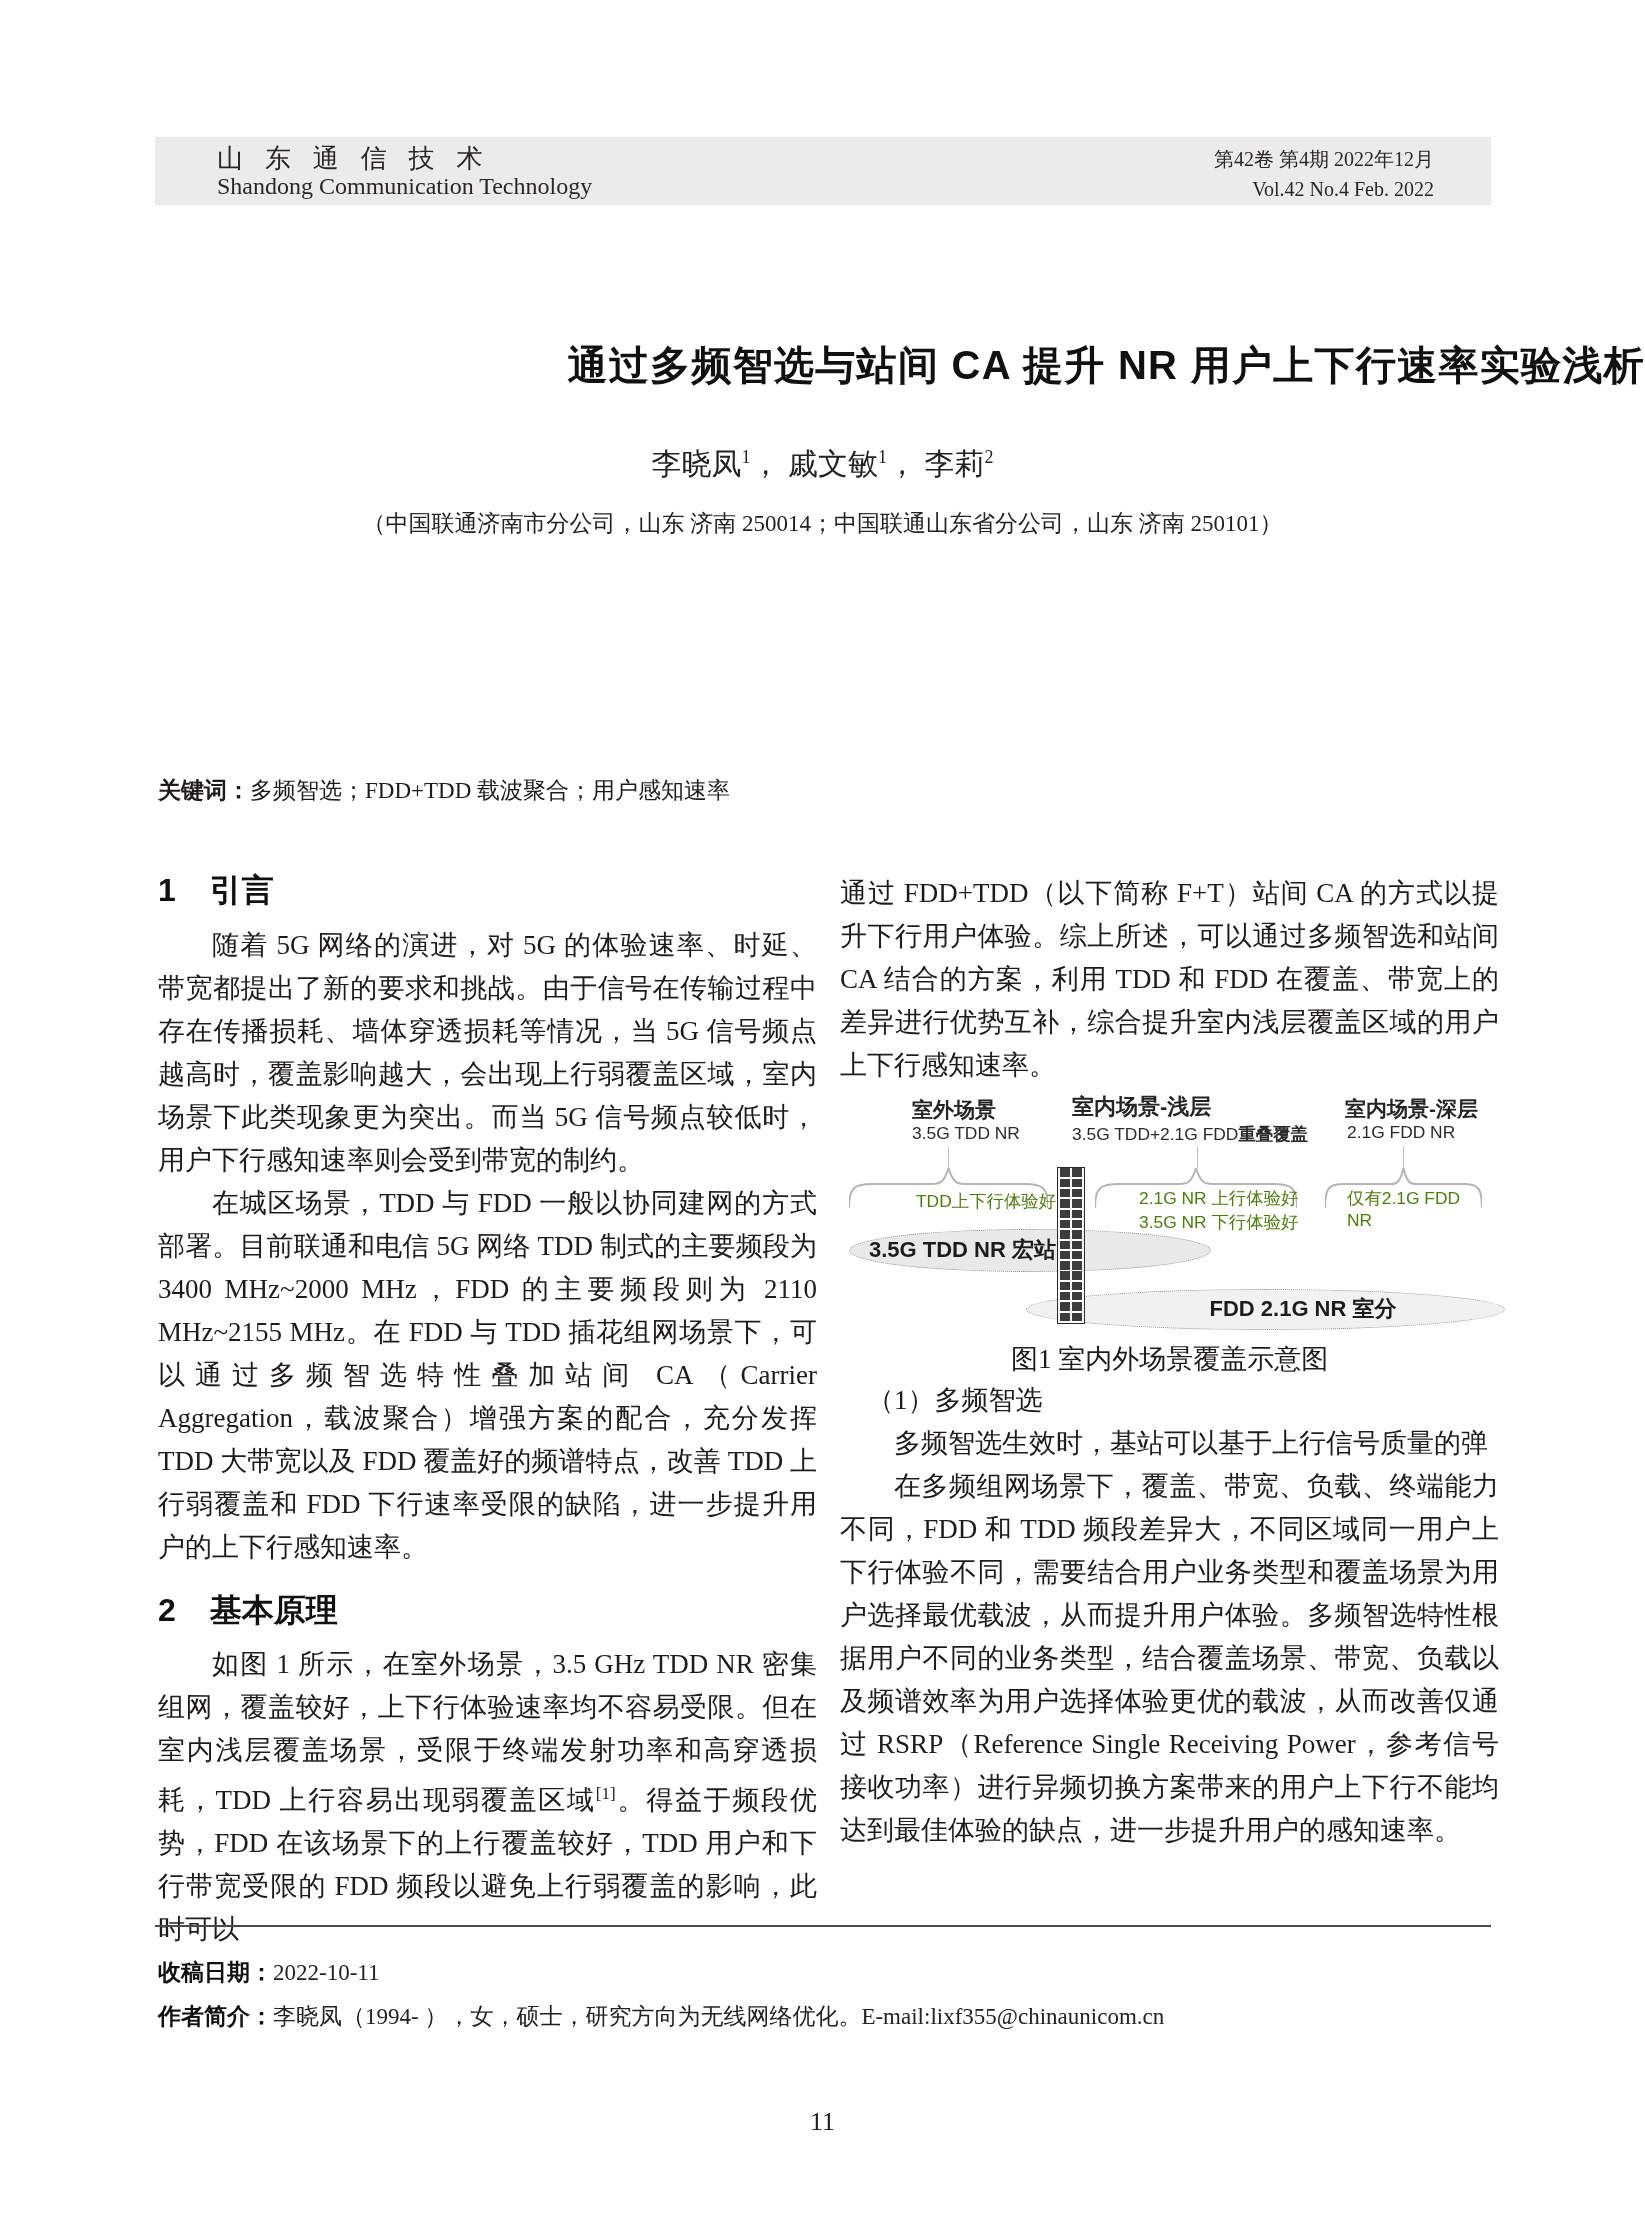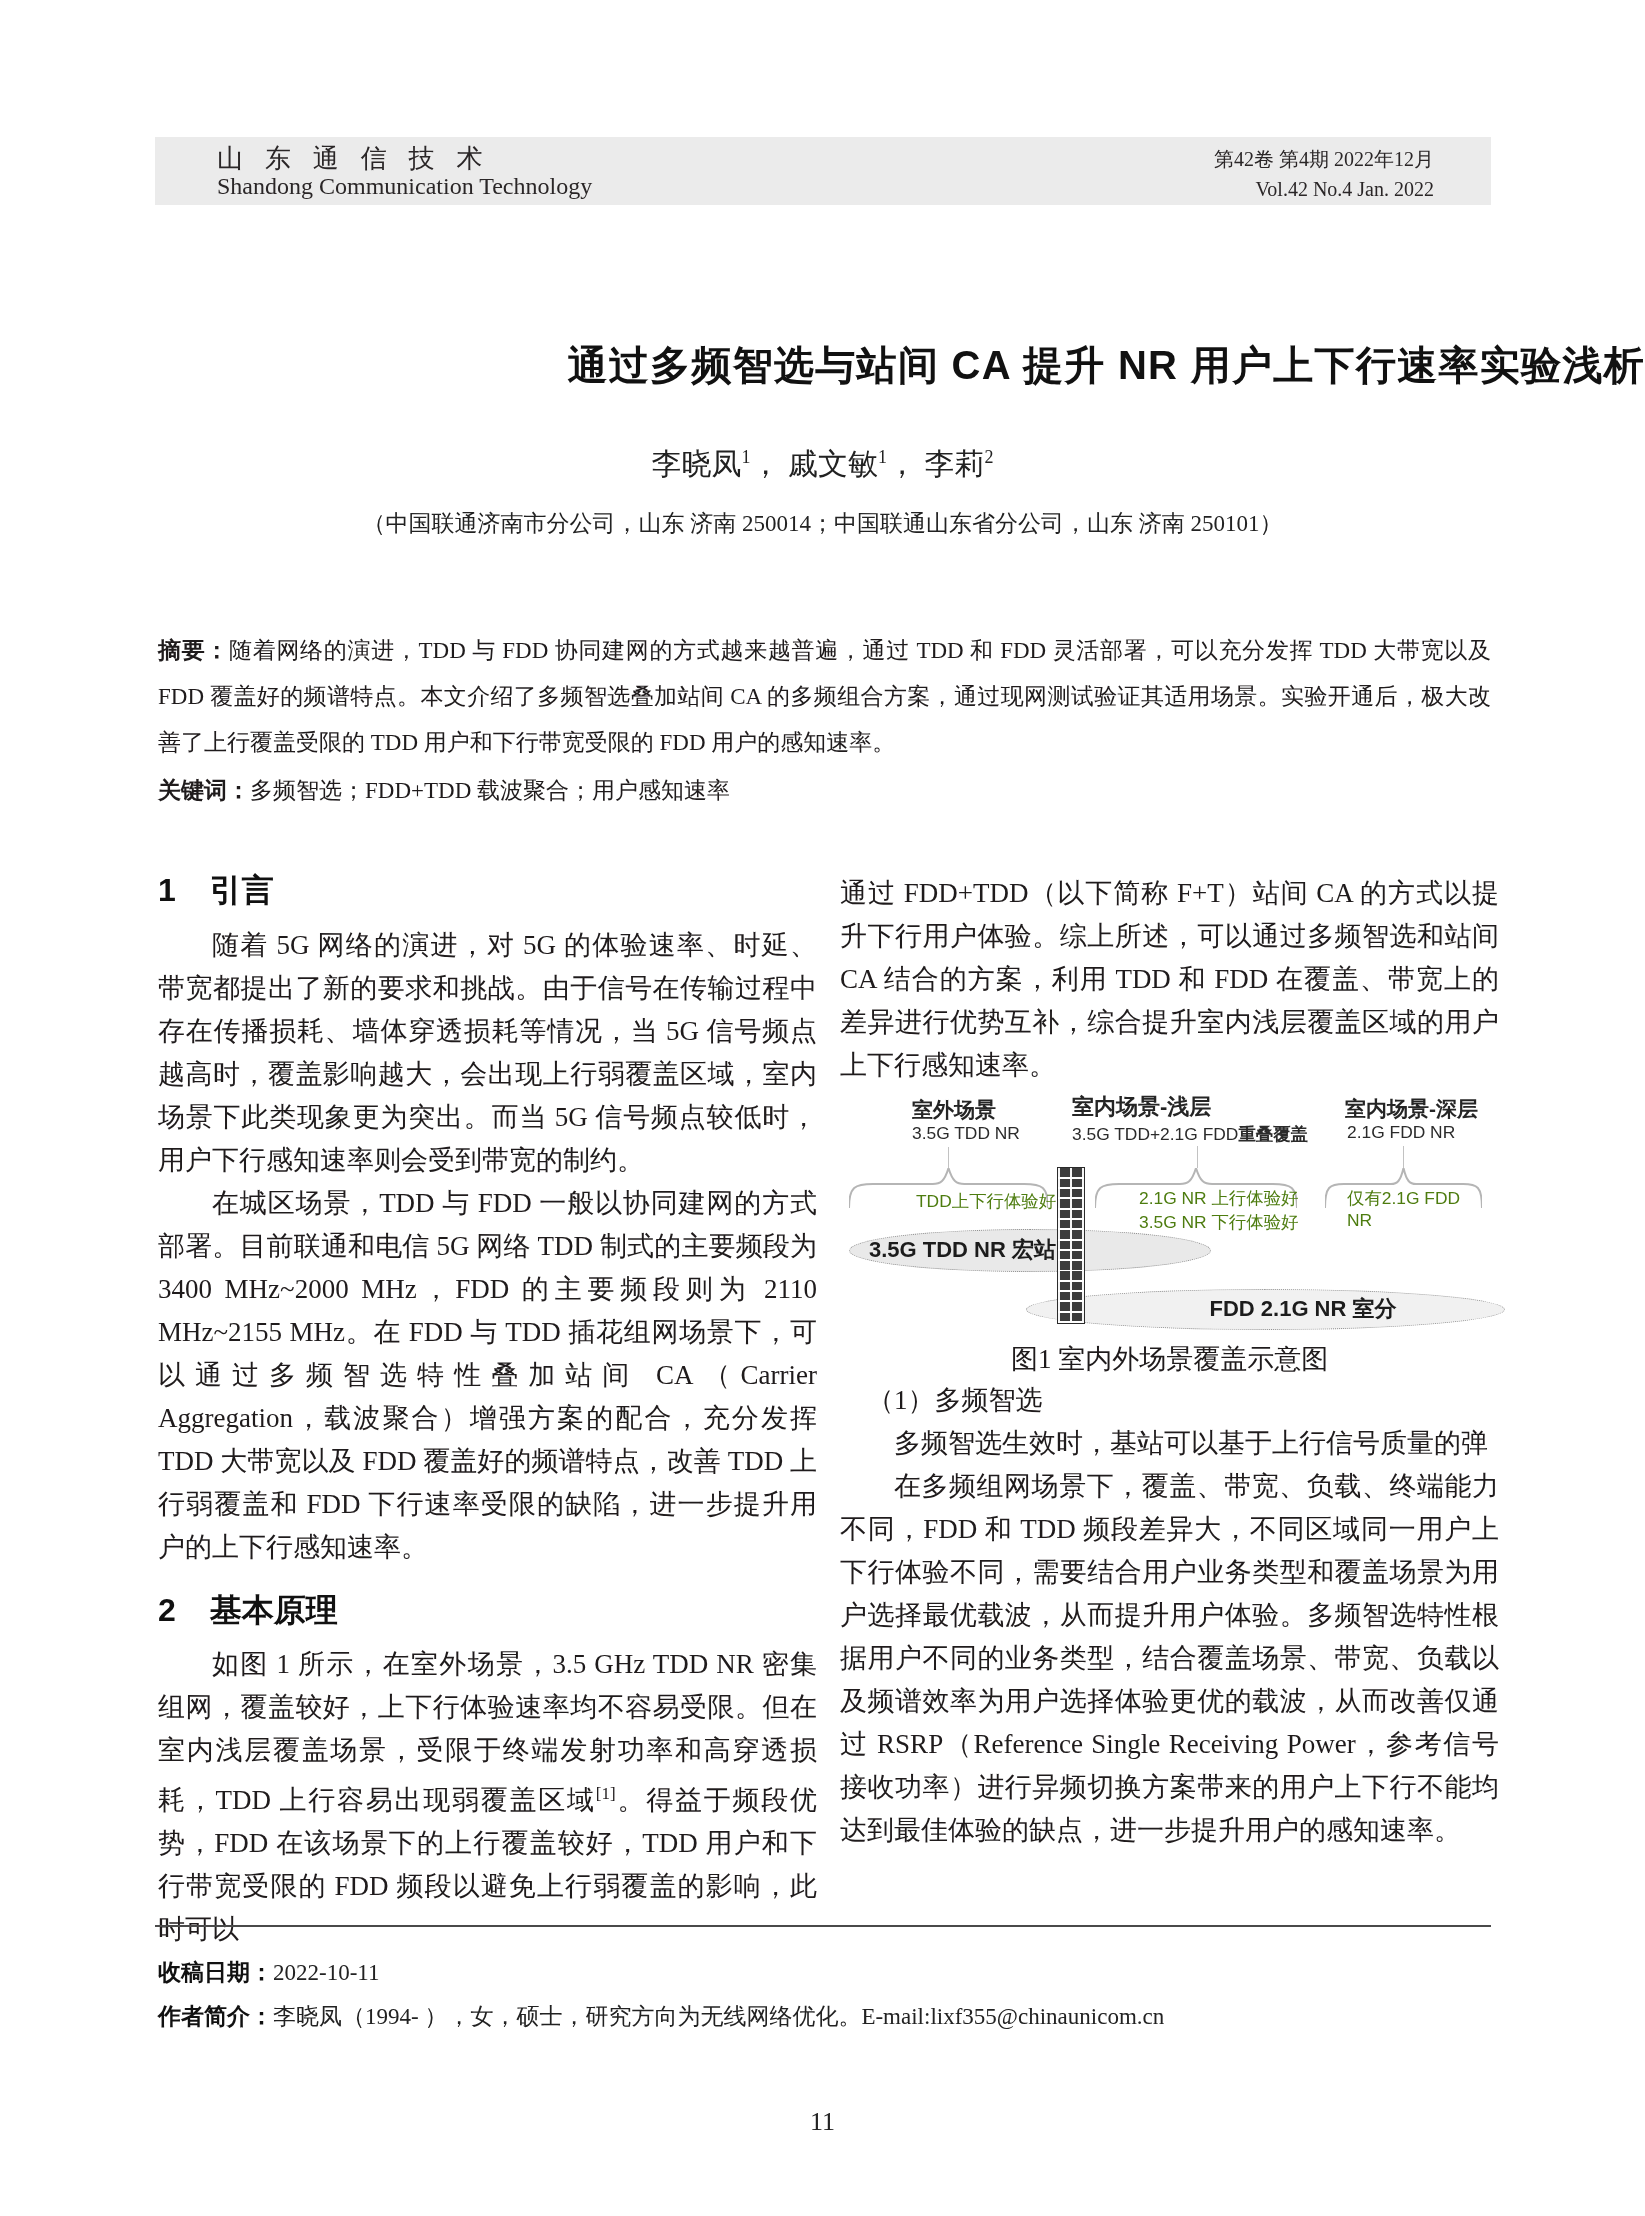--- a/index.html
+++ b/index.html
@@ -70,32 +70,31 @@
 </head>
 <body>
 
 <div class="page">
 
   <div class="abs band"></div>
   <div class="abs jname-cn">山 东 通 信 技 术</div>
   <div class="abs jname-en">Shandong Communication Technology</div>
   <div class="abs jissue">
     <div>第42卷 第4期 2022年12月</div>
-    <div>Vol.42 No.4 Jan. 2022</div>
+    <div>Vol.42 No.4 Feb. 2022</div>
   </div>
 
   <div class="abs title">通过多频智选与站间 CA 提升 NR 用户上下行速率实验浅析</div>
   <div class="abs authors">
     <span>李晓凤</span><sup>1</sup><span>，</span>
     <span>戚文敏</span><sup>1</sup><span>，</span>
     <span>李莉</span><sup>2</sup>
   </div>
   <div class="abs affil">（中国联通济南市分公司，山东 济南 250014；中国联通山东省分公司，山东 济南 250101）</div>
 
-  <div class="abs abstract-block"><span class="lbl">摘要：</span><span>随着网络的演进，TDD 与 FDD 协同建网的方式越来越普遍，通过 TDD 和 FDD 灵活部署，可以充分发挥 TDD 大带宽以及 FDD 覆盖好的频谱特点。本文介绍了多频智选叠加站间 CA 的多频组合方案，通过现网测试验证其适用场景。实验开通后，极大改善了上行覆盖受限的 TDD 用户和下行带宽受限的 FDD 用户的感知速率。</span></div>
   <div class="abs kw-block"><span class="lbl">关键词：</span><span>多频智选；FDD+TDD 载波聚合；用户感知速率</span></div>
 
   <div class="abs col col-left">
     <h2 class="sec"><span class="secno">1</span><span>引言</span></h2>
     <p>随着 5G 网络的演进，对 5G 的体验速率、时延、带宽都提出了新的要求和挑战。由于信号在传输过程中存在传播损耗、墙体穿透损耗等情况，当 5G 信号频点越高时，覆盖影响越大，会出现上行弱覆盖区域，室内场景下此类现象更为突出。而当 5G 信号频点较低时，用户下行感知速率则会受到带宽的制约。</p>
     <p>在城区场景，TDD 与 FDD 一般以协同建网的方式部署。目前联通和电信 5G 网络 TDD 制式的主要频段为 3400 MHz~2000 MHz，FDD 的主要频段则为 2110 MHz~2155 MHz。在 FDD 与 TDD 插花组网场景下，可以通过多频智选特性叠加站间 CA（Carrier Aggregation，载波聚合）增强方案的配合，充分发挥 TDD 大带宽以及 FDD 覆盖好的频谱特点，改善 TDD 上行弱覆盖和 FDD 下行速率受限的缺陷，进一步提升用户的上下行感知速率。</p>
     <h2 class="sec second"><span class="secno">2</span><span>基本原理</span></h2>
     <p><span>如图 1 所示，在室外场景，3.5 GHz TDD NR 密集组网，覆盖较好，上下行体验速率均不容易受限。但在室内浅层覆盖场景，受限于终端发射功率和高穿透损耗，TDD 上行容易出现弱覆盖区域</span><sup class="ref-sup">[1]</sup><span>。得益于频段优势，FDD 在该场景下的上行覆盖较好，TDD 用户和下行带宽受限的 FDD 频段以避免上行弱覆盖的影响，此时可以</span></p>
   </div>
 

